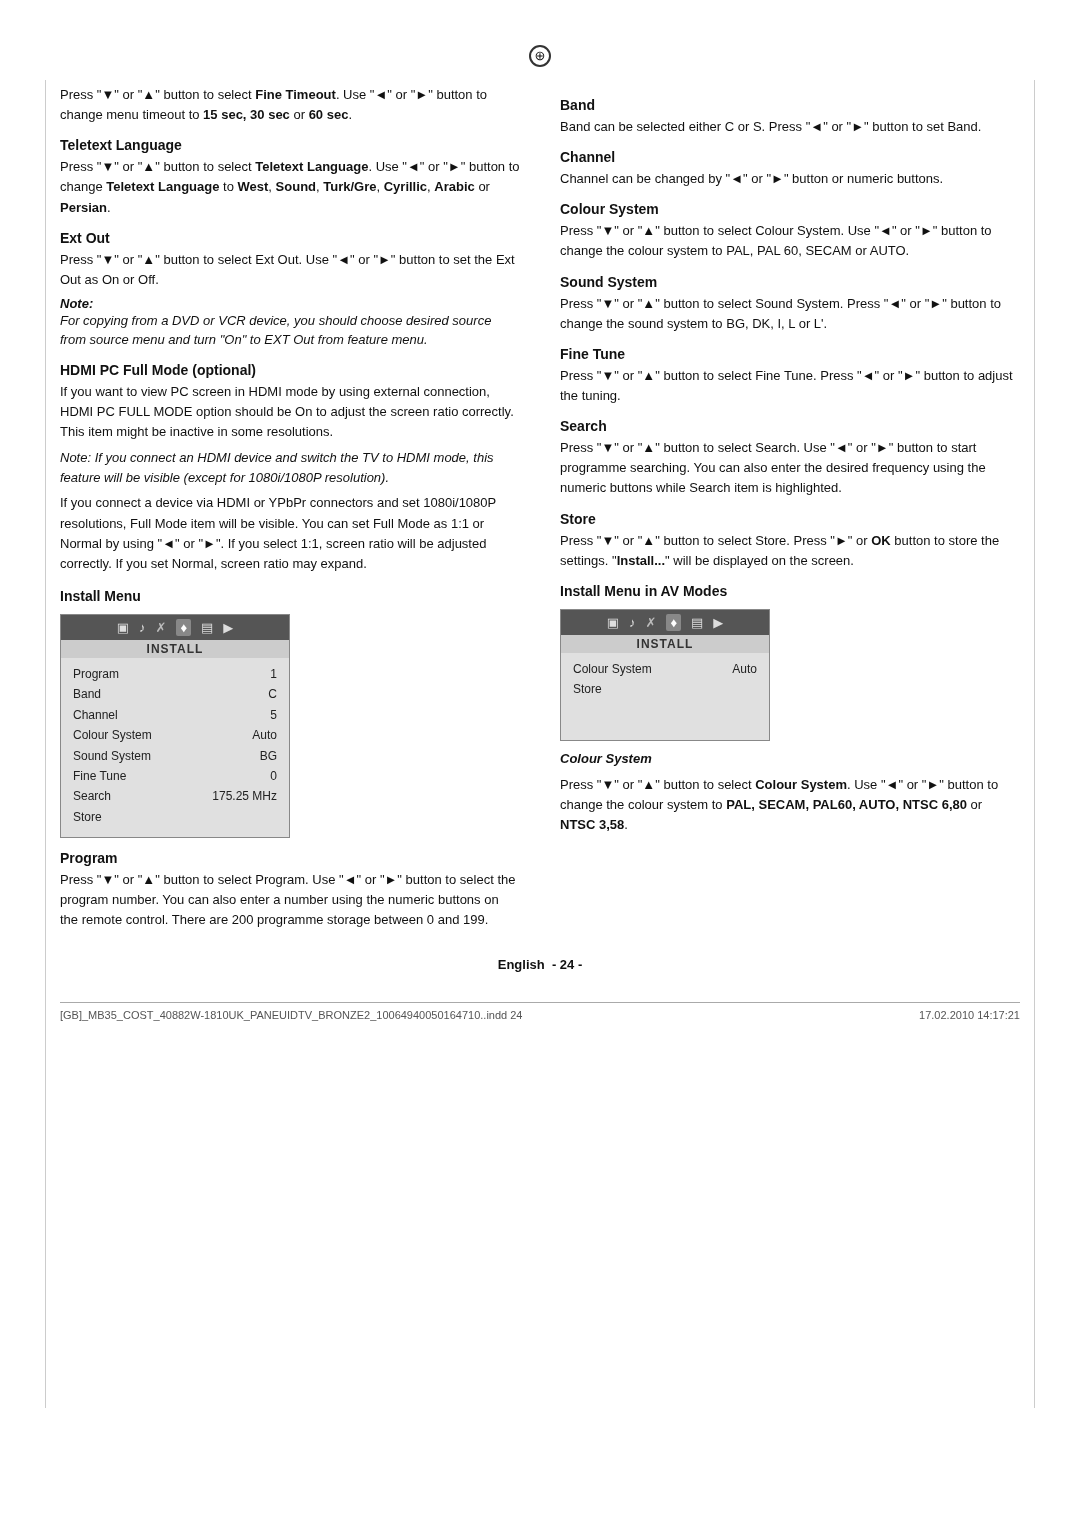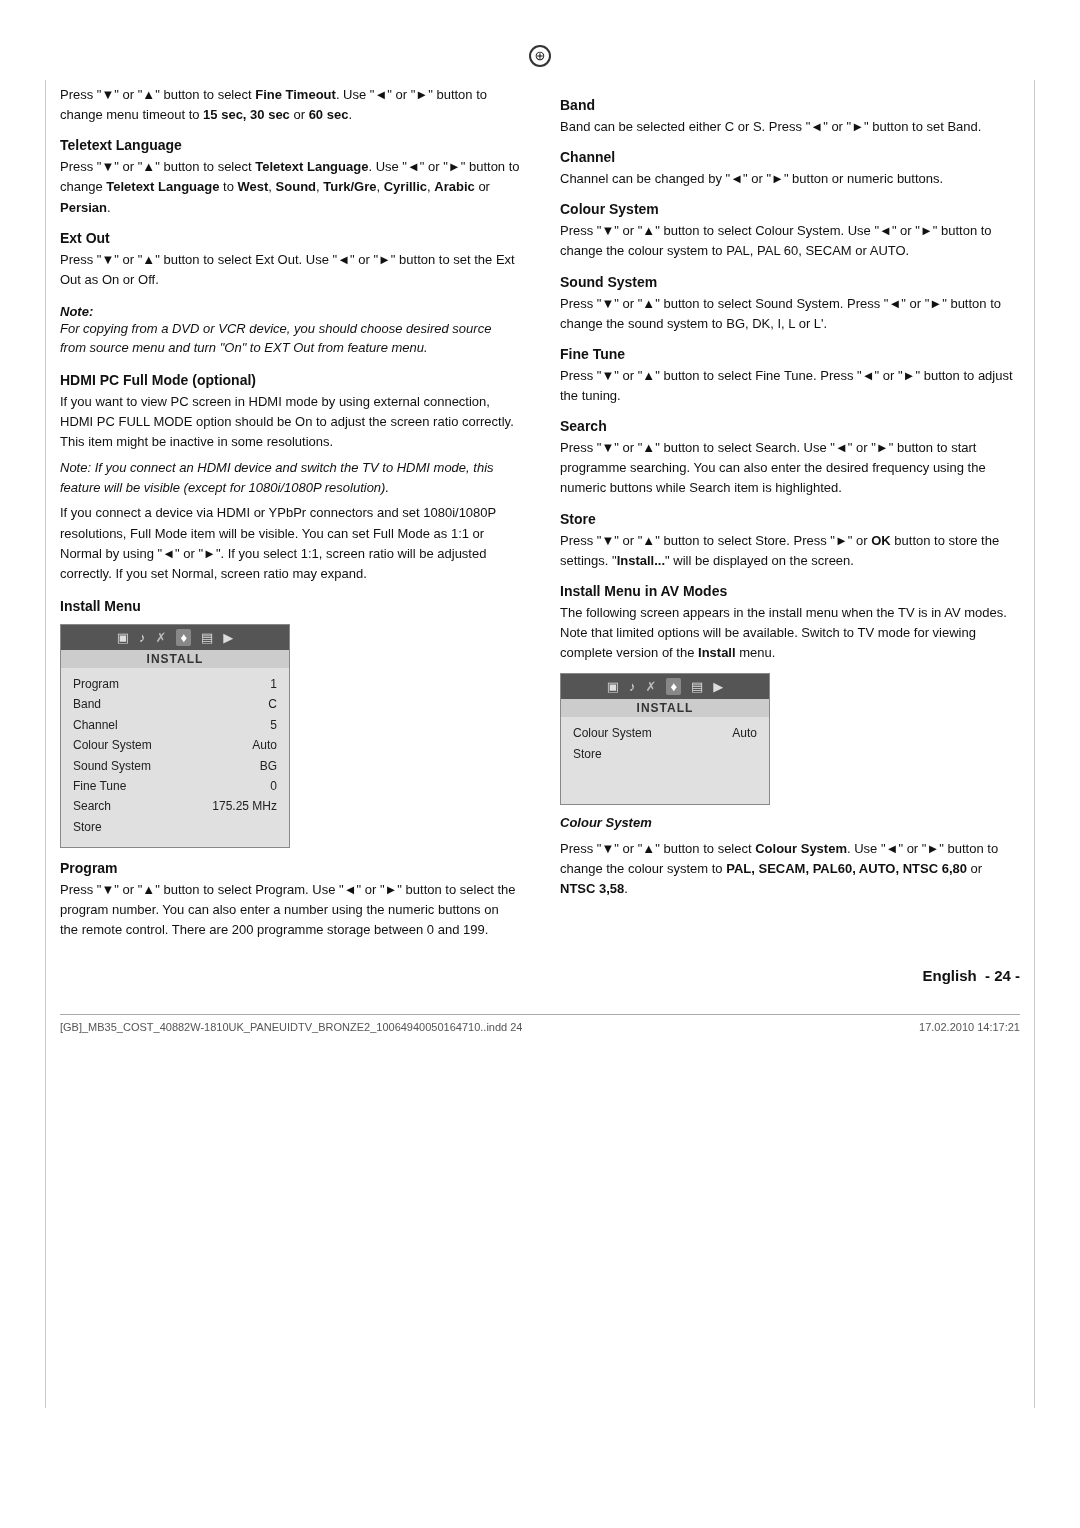--- a/index.html
+++ b/index.html
@@ -52,21 +52,21 @@
     p {
       font-size: 13px;
       line-height: 1.55;
       margin-bottom: 6px;
     }
 
     .bold { font-weight: bold; }
 
     
     .note-block {
-      margin: 14px 0;
+      margin: 6px 0;
     }
 
     .note-label {
       font-weight: bold;
       font-style: italic;
       font-size: 13px;
     }
 
     .note-text {
       font-style: italic;
@@ -142,22 +142,22 @@
       border-top: 1px solid #aaa;
       padding-top: 6px;
       display: flex;
       justify-content: space-between;
       font-size: 11px;
       color: #555;
       align-items: flex-end;
     }
 
     .page-number {
-      text-align: right;
-      font-size: 15px;
+      text-align: center;
+      font-size: 13px;
       font-weight: bold;
       margin-top: 20px;
       margin-bottom: 14px;
     }
 
     
     .left-margin-line {
       position: absolute;
       left: 45px;
       top: 80px;
@@ -322,23 +322,20 @@
       <p>
         Press "▼" or "▲" button to select Search. Use "◄" or "►" button to start programme searching. You can also enter the desired frequency using the numeric buttons while Search item is highlighted.
       </p>
 
       <h3>Store</h3>
       <p>
         Press "▼" or "▲" button to select Store. Press "►" or <span class="bold">OK</span> button to store the settings. "<span class="bold">Install...</span>" will be displayed on the screen.
       </p>
 
       <h3>Install Menu in AV Modes</h3>
-      <p>
-        The following screen appears in the install menu when the TV is in AV modes. Note that limited options will be available. Switch to TV mode for viewing complete version of the <span class="bold">Install</span> menu.
-      </p>
 
       <div class="install-menu-box-small">
         <div class="install-menu-icons">
           <span>▣</span>
           <span>♪</span>
           <span style="color:#bbb;">✗</span>
           <span class="active-icon">♦</span>
           <span>▤</span>
           <span>▶</span>
         </div>

